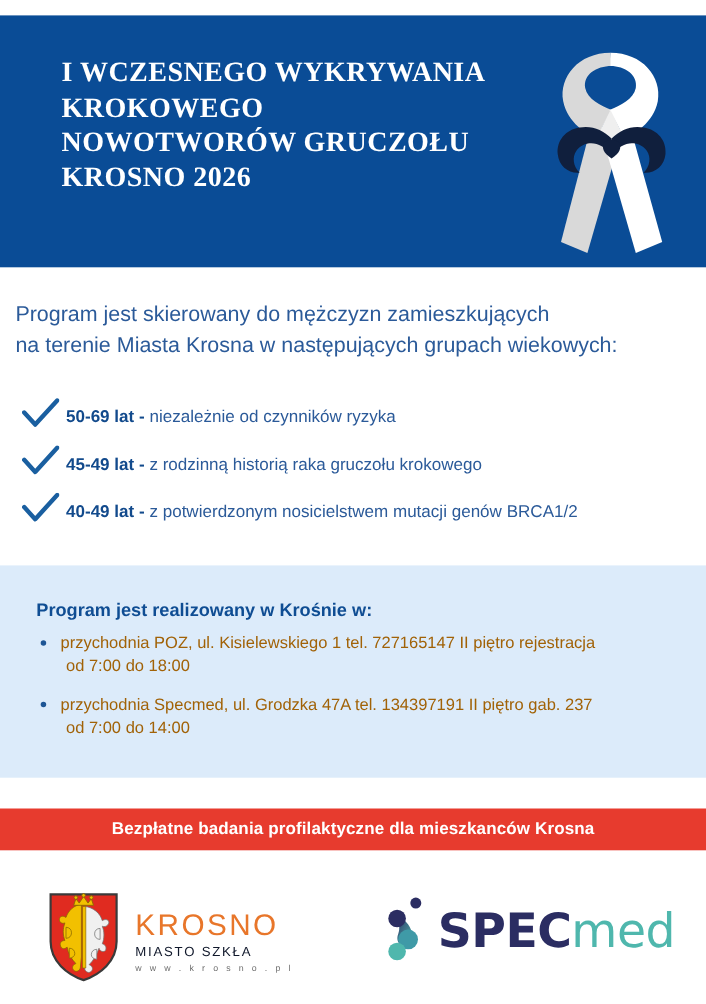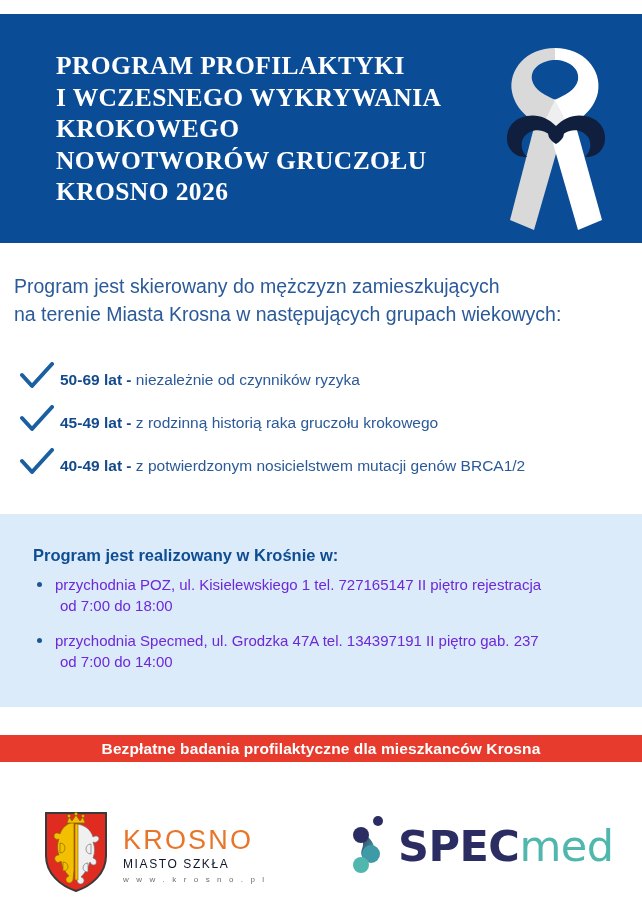--- a/index.html
+++ b/index.html
@@ -78,35 +78,35 @@
     color:#0f4d93; font-weight:bold; font-size:16.5px;
     white-space:nowrap;
   }
   .bullets{
     position:absolute; left:33px; top:60px; width:590px;
     margin:0; padding:0; list-style:none;
   }
   .bullets li{
     position:relative;
     padding-left:22px;
-    color:#6d28d9;
+    color:#a16207;
     font-size:15px;
     line-height:21px;
   }
   .bullets li .dot{
     position:absolute; left:4px; top:8px;
     width:5px; height:5px; border-radius:50%;
     background:#1d5595;
   }
   .bullets li .l2{ display:block; padding-left:5px; }
   .bullets li.gap{ margin-top:14px; }
 
   
   .redbar{
-    position:absolute; left:0; top:735px; width:642px; height:27px;
+    position:absolute; left:0; top:735px; width:642px; height:38px;
     background:#e73b2e;
     display:flex; align-items:center; justify-content:center;
   }
   .redbar span{
     color:#ffffff; font-weight:bold; font-size:15.5px;
     letter-spacing:0.1px; white-space:nowrap;
   }
 
   
   .footer{
@@ -142,21 +142,20 @@
   .specmed-word .s1{ color:#2b2d62; font-weight:bold; }
   .specmed-word .s2{ color:#4fb7ad; font-weight:normal; }
 </style>
 </head>
 <body>
 
 <div class="poster">
 
   <div class="header">
     <div class="header-title">
-      <span class="tl">PROGRAM PROFILAKTYKI</span>
       <span class="tl">I WCZESNEGO WYKRYWANIA</span>
       <span class="tl">KROKOWEGO</span>
       <span class="tl">NOWOTWORÓW GRUCZOŁU</span>
       <span class="tl">KROSNO 2026</span>
     </div>
 
     <div class="ribbon-wrap">
       <svg width="120" height="200" viewBox="0 0 120 200" xmlns="http://www.w3.org/2000/svg">
 
         <path d="M40 78 L12 186 L36 196 L66 92 Z" fill="#d9d9d9"></path>

